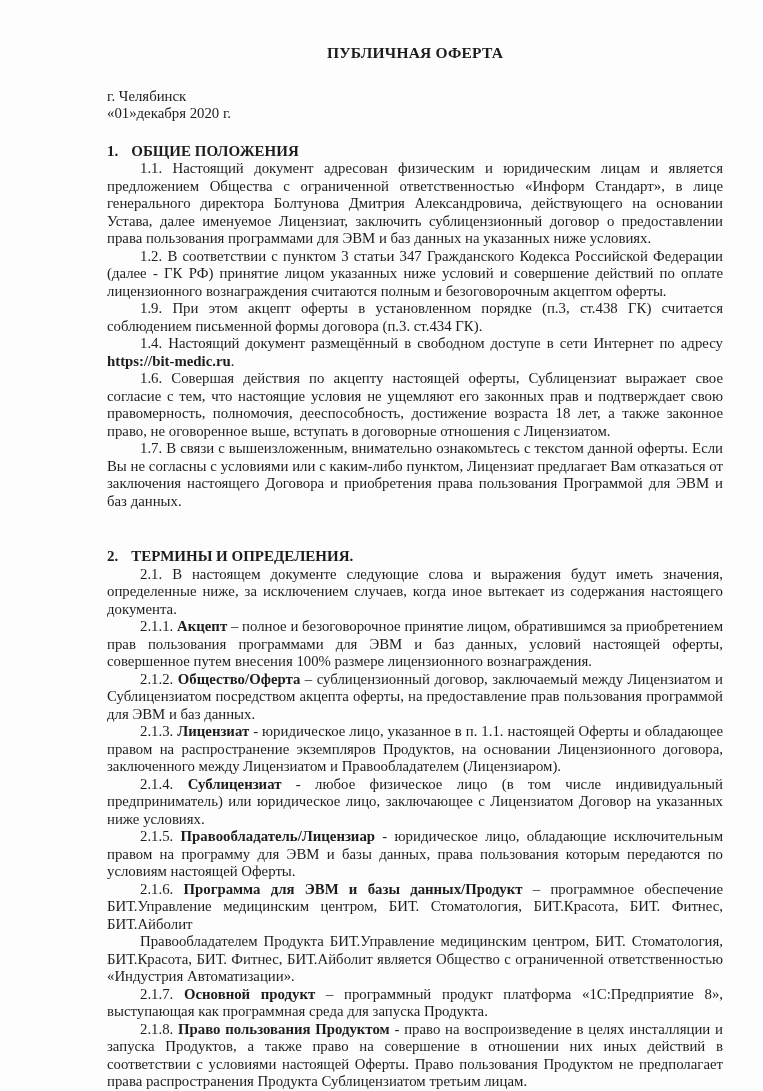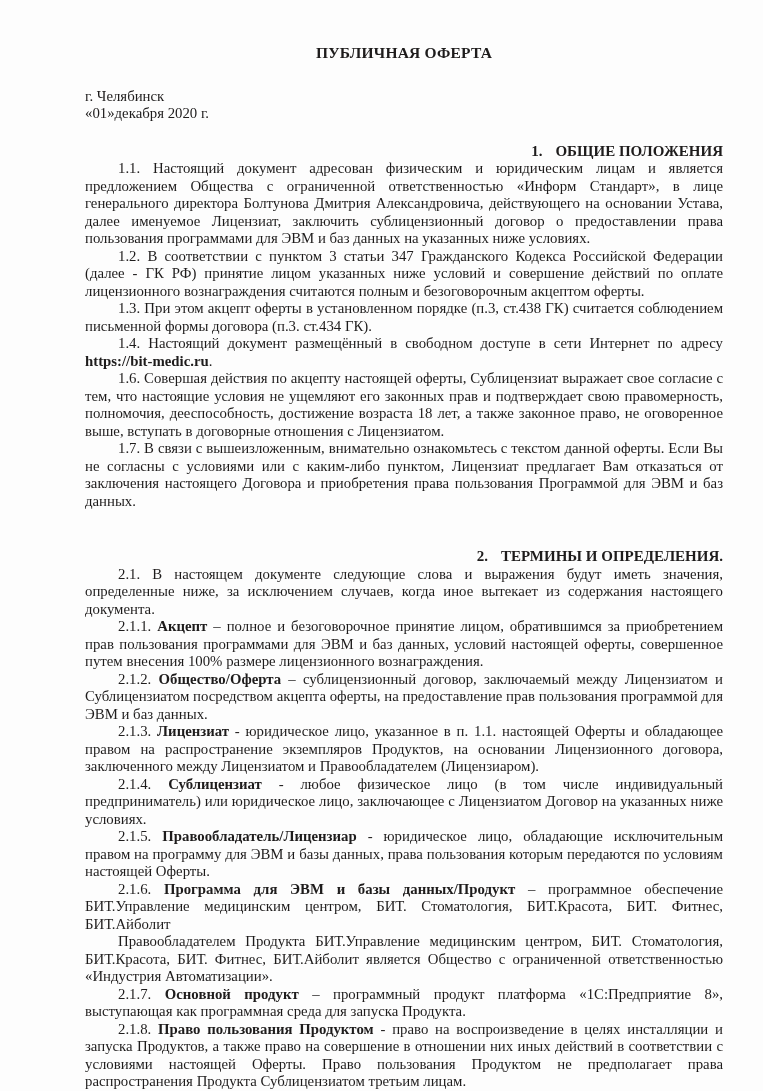--- a/index.html
+++ b/index.html
@@ -5,21 +5,21 @@
   html, body {
     margin: 0;
     padding: 0;
     background: #ffffff;
   }
   .page {
     position: relative;
     box-sizing: border-box;
     width: 763px;
     height: 1091px;
-    padding: 44px 40px 30px 85px;
+    padding: 44px 40px 30px 107px;
     background: #fdfdfd;
     color: #1e1c1c;
     font-family: "Liberation Serif", "DejaVu Serif", serif;
     font-size: 14.8px;
     line-height: 17.5px;
     overflow: hidden;
   }
   .doc-title {
     margin: 0 0 26px 0;
     text-align: center;
@@ -30,21 +30,21 @@
   .meta-row {
     display: flex;
     justify-content: space-between;
     align-items: baseline;
     margin: 0 0 20px 0;
     flex-direction: column;
   }
   .meta-date { padding-right: 12px; }
   .sec-heading {
     margin: 0;
-    text-align: right;
+    text-align: left;
     font-size: 15px;
     font-weight: bold;
   }
   .sec-num { margin-right: 13px; }
   section + section { margin-top: 38px; }
   p.para {
     margin: 0;
     text-align: justify;
     text-indent: 33px;
   }
@@ -59,21 +59,21 @@
   <div class="meta-row">
     <span class="meta-place">г. Челябинск</span>
     <span class="meta-date">«01»декабря 2020 г.</span>
   </div>
 
   <main id="doc-sections">
       <section>
         <h2 class="sec-heading"><span class="sec-num">1.</span><span>ОБЩИЕ ПОЛОЖЕНИЯ</span></h2>
         <p class="para"><span>1.1. Настоящий документ адресован физическим и юридическим лицам и является предложением Общества с ограниченной ответственностью «Информ Стандарт», в лице генерального директора Болтунова Дмитрия Александровича, действующего на основании Устава, далее именуемое Лицензиат, заключить сублицензионный договор о предоставлении права пользования программами для ЭВМ и баз данных на указанных ниже условиях.</span></p>
         <p class="para"><span>1.2. В соответствии с пунктом 3 статьи 347 Гражданского Кодекса Российской Федерации (далее - ГК РФ) принятие лицом указанных ниже условий и совершение действий по оплате лицензионного вознаграждения считаются полным и безоговорочным акцептом оферты.</span></p>
-        <p class="para"><span>1.3. При этом акцепт оферты в установленном порядке (п.3, ст.438 ГК) считается соблюдением письменной формы договора (п.3. ст.434 ГК).</span></p>
+        <p class="para"><span>1.9. При этом акцепт оферты в установленном порядке (п.3, ст.438 ГК) считается соблюдением письменной формы договора (п.3. ст.434 ГК).</span></p>
         <p class="para"><span>1.4. Настоящий документ размещённый в свободном доступе в сети Интернет по адресу </span><span class="b">https://bit-medic.ru</span><span>.</span></p>
         <p class="para"><span>1.6. Совершая действия по акцепту настоящей оферты, Сублицензиат выражает свое согласие с тем, что настоящие условия не ущемляют его законных прав и подтверждает свою правомерность, полномочия, дееспособность, достижение возраста 18 лет, а также законное право, не оговоренное выше, вступать в договорные отношения с Лицензиатом.</span></p>
         <p class="para"><span>1.7. В связи с вышеизложенным, внимательно ознакомьтесь с текстом данной оферты. Если Вы не согласны с условиями или с каким-либо пунктом, Лицензиат предлагает Вам отказаться от заключения настоящего Договора и приобретения права пользования Программой для ЭВМ и баз данных.</span></p>
       </section>
       <section>
         <h2 class="sec-heading"><span class="sec-num">2.</span><span>ТЕРМИНЫ И ОПРЕДЕЛЕНИЯ.</span></h2>
         <p class="para"><span>2.1. В настоящем документе следующие слова и выражения будут иметь значения, определенные ниже, за исключением случаев, когда иное вытекает из содержания настоящего документа.</span></p>
         <p class="para"><span>2.1.1. </span><span class="b">Акцепт</span><span> – полное и безоговорочное принятие лицом, обратившимся за приобретением прав пользования программами для ЭВМ и баз данных, условий настоящей оферты, совершенное путем внесения 100% размере лицензионного вознаграждения.</span></p>
         <p class="para"><span>2.1.2. </span><span class="b">Общество/Оферта</span><span> – сублицензионный договор, заключаемый между Лицензиатом и Сублицензиатом посредством акцепта оферты, на предоставление прав пользования программой для ЭВМ и баз данных.</span></p>
         <p class="para"><span>2.1.3. </span><span class="b">Лицензиат</span><span> - юридическое лицо, указанное в п. 1.1. настоящей Оферты и обладающее правом на распространение экземпляров Продуктов, на основании Лицензионного договора, заключенного между Лицензиатом и Правообладателем (Лицензиаром).</span></p>

